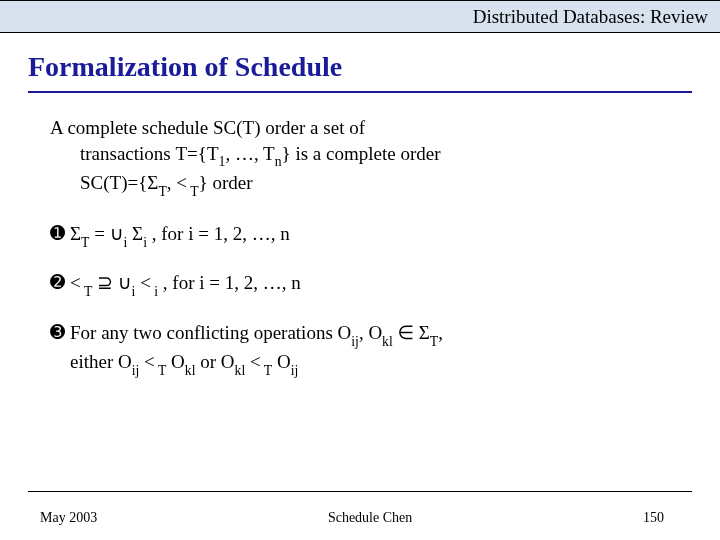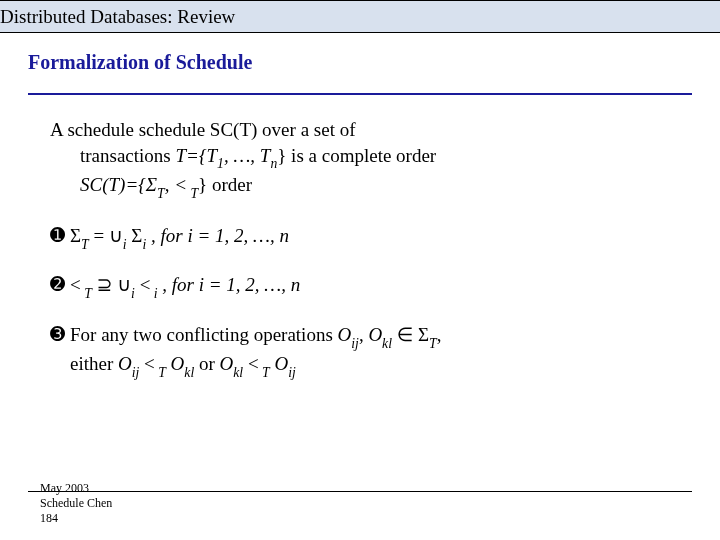--- a/index.html
+++ b/index.html
@@ -9,33 +9,33 @@
     font-family: "Times New Roman", Times, serif;
     background: #fff;
     position: relative;
     overflow: hidden;
   }
   .header {
     width: 100%;
     background: #d8e1ee;
     border-top: 1px solid #000;
     border-bottom: 1px solid #000;
-    text-align: left;
-    padding: 5px 4px 4px 0;
+    text-align: right;
+    padding: 5px 12px 4px 0;
     font-size: 19px;
   }
   .heading-section {
     padding: 18px 28px 6px 28px;
   }
   .slide-title {
     color: #1a1b9a;
-    font-size: 20px;
+    font-size: 28px;
     font-weight: bold;
     font-family: "Times New Roman", serif;
-    margin-bottom: 19px;
+    margin-bottom: 8px;
   }
   .title-rule {
     border: none;
     border-top: 2px solid #1a1b9a;
     margin: 0;
   }
   .content {
     padding: 16px 40px 0 50px;
     font-size: 19px;
     line-height: 1.35;
@@ -52,56 +52,55 @@
   }
   .circ-num {
     display: inline-block;
     width: 20px;
     flex-shrink: 0;
     font-size: 18px;
     line-height: 1.35;
   }
   .bullet-body { flex: 1; }
   .bullet-body .cont { padding-left: 0; display: block; }
-  .math { font-style: italic; font-family: "Times New Roman", serif; }
+  .math { font-family: "Times New Roman", serif; }
   .upright { font-style: normal; }
   .sub { font-size: 0.72em; vertical-align: sub; position: relative; top: 2px; }
   .footer-rule {
     position: absolute;
     left: 28px; right: 28px;
     bottom: 48px;
     border-bottom: 1px solid #000;
   }
   .footer {
     position: absolute;
     bottom: 14px;
     left: 0; right: 16px;
     display: flex;
     justify-content: space-between;
     padding: 0 40px;
-    font-size: 12px;
-    flex-direction: column;
+    font-size: 14px;
   }
 </style>
 </head>
 <body>
 
 <div class="header">
   <span>Distributed Databases: Review</span>
 </div>
 
 <div class="heading-section">
   <div class="slide-title">Formalization of Schedule</div>
   <hr class="title-rule">
 </div>
 
 <div class="content">
 
   <div class="intro">
-    <span>A schedule schedule SC(T) over a set of</span>
+    <span>A complete schedule SC(T) order a set of</span>
     <span class="indent">
       <span>transactions </span><span class="math">T={T</span><span class="math sub">1</span><span class="math">, …, T</span><span class="math sub">n</span><span>} is a complete order</span>
     </span>
     <span class="indent">
       <span class="math">SC(T)={Σ</span><span class="math sub">T</span><span class="math">, &lt;</span><span class="math sub"> T</span><span>} order</span>
     </span>
   </div>
 
   <div class="bullet-item">
     <span class="circ-num">➊</span>
@@ -126,14 +125,14 @@
       </span>
     </span>
   </div>
 
 </div>
 
 <div class="footer-rule"></div>
 <div class="footer">
   <span>May 2003</span>
   <span>Schedule Chen</span>
-  <span>184</span>
+  <span>150</span>
 </div>
 
 </body></html>

